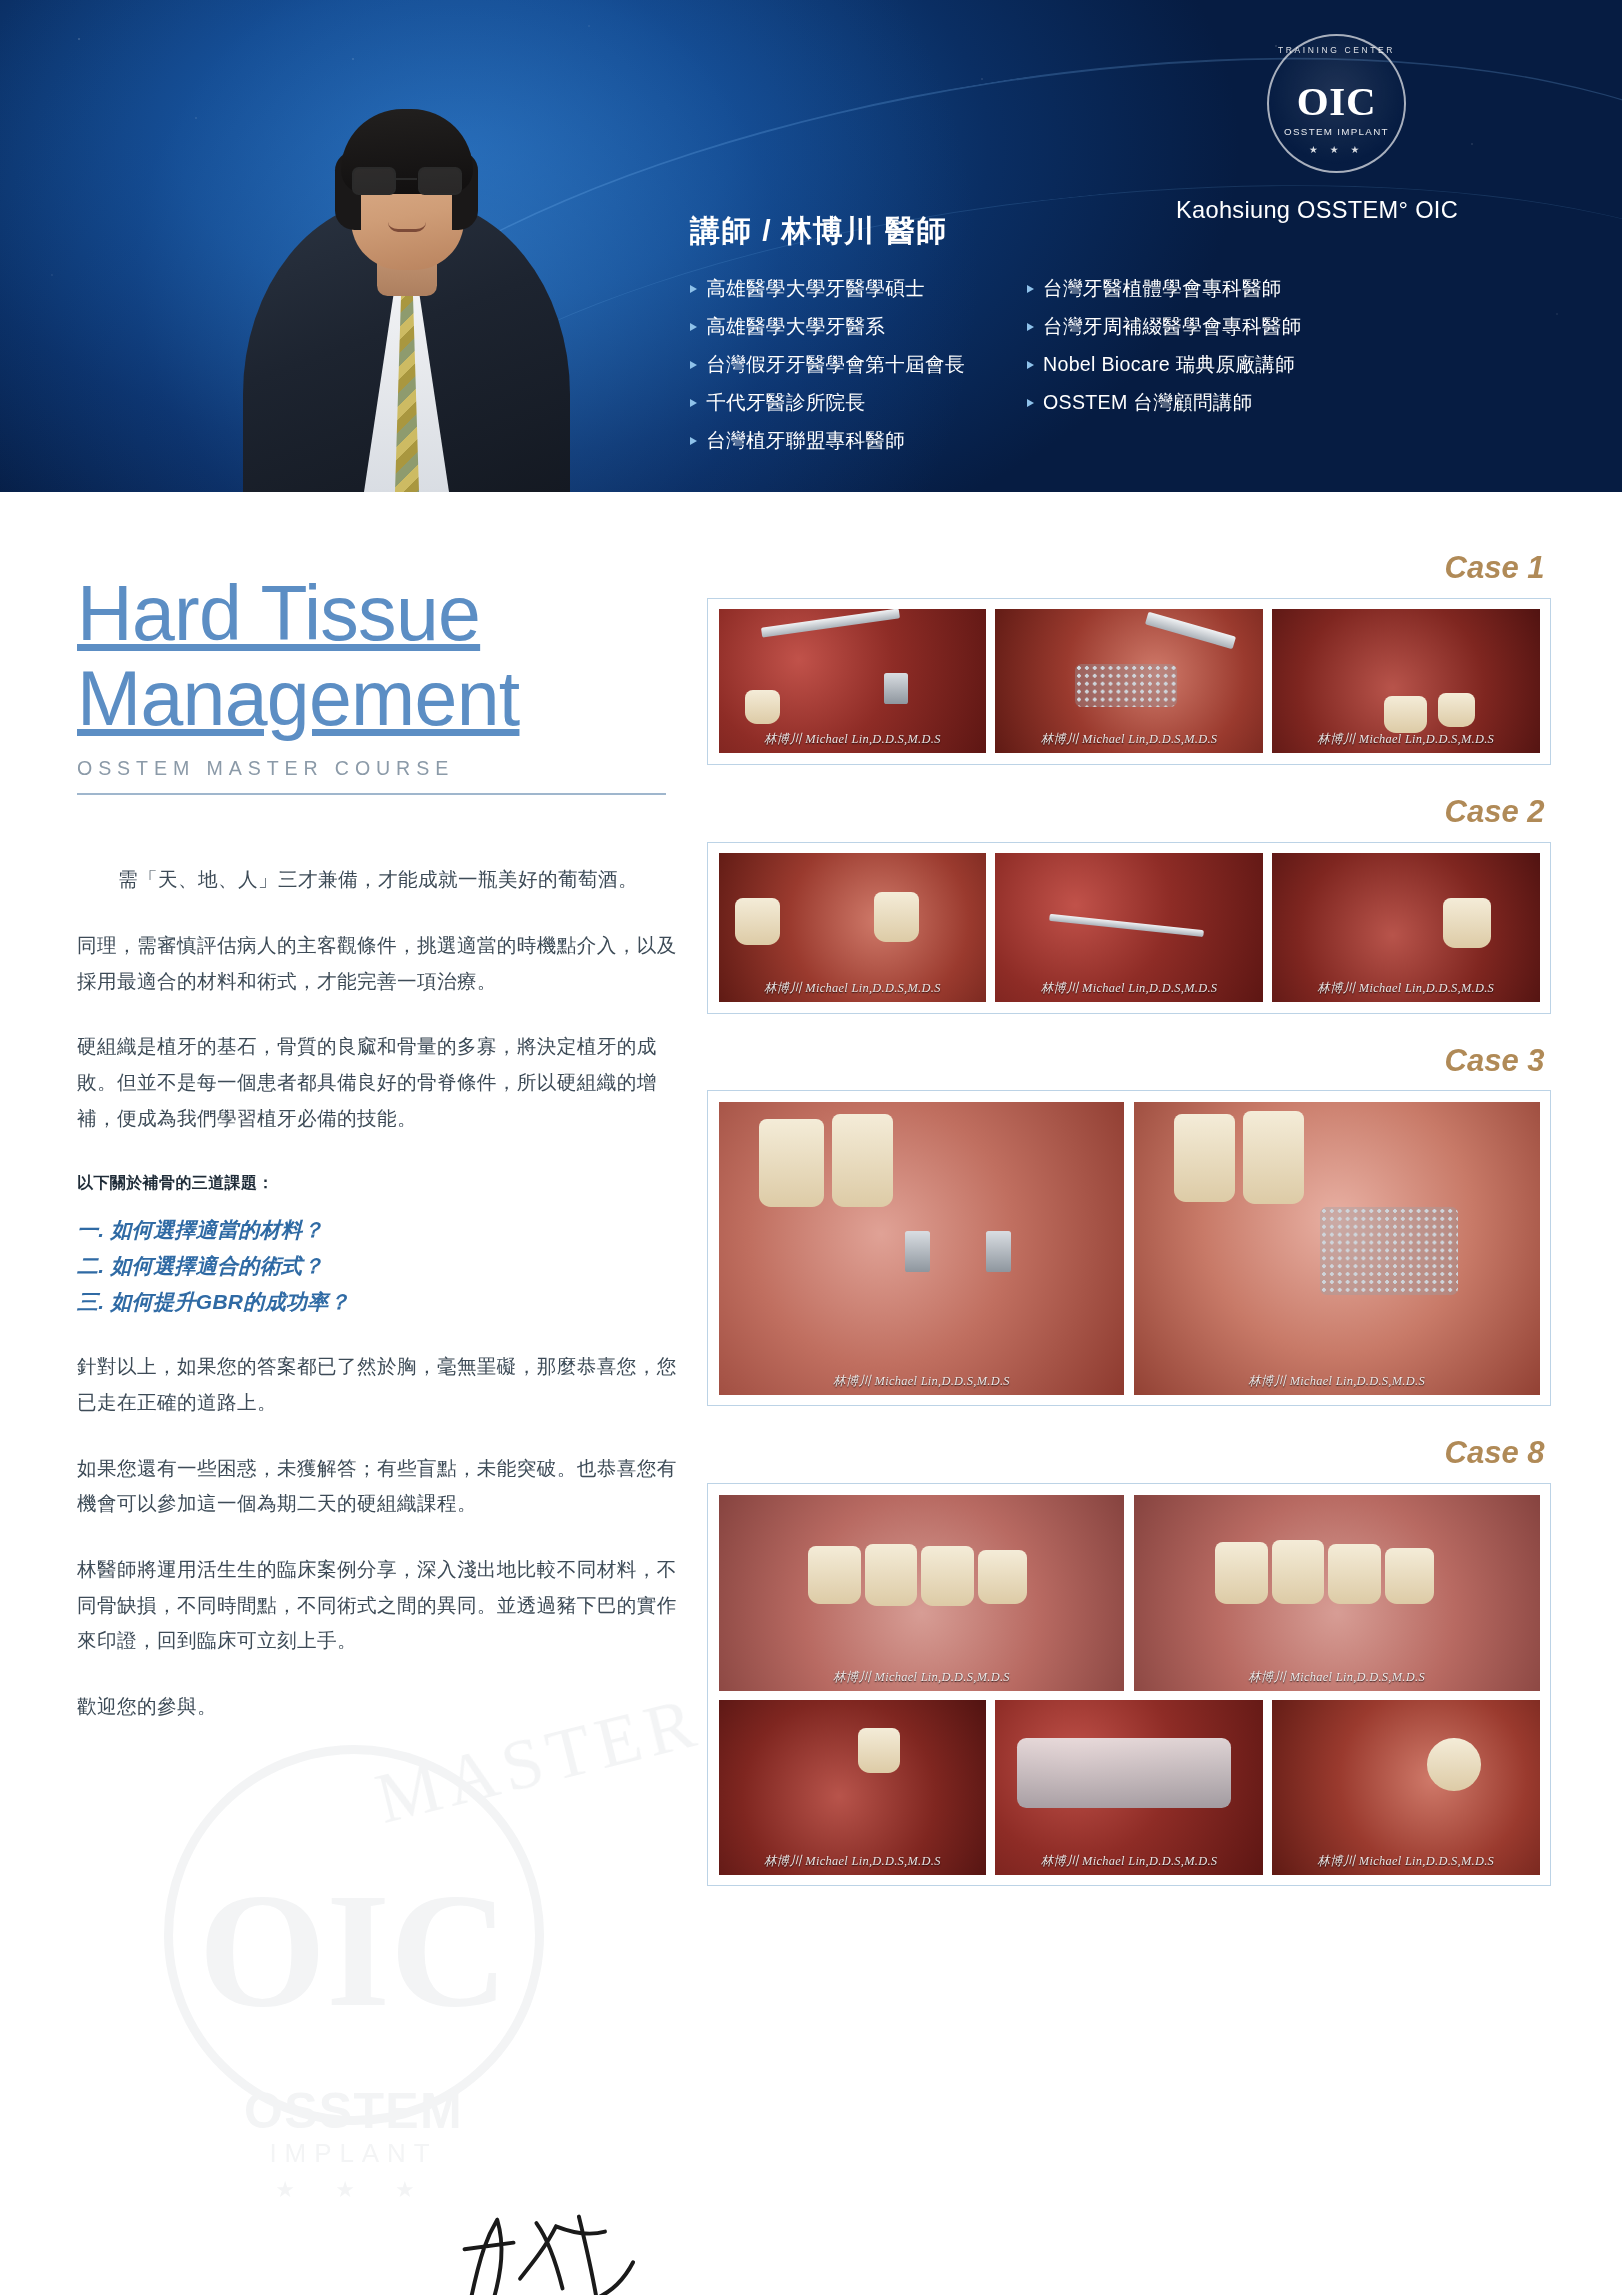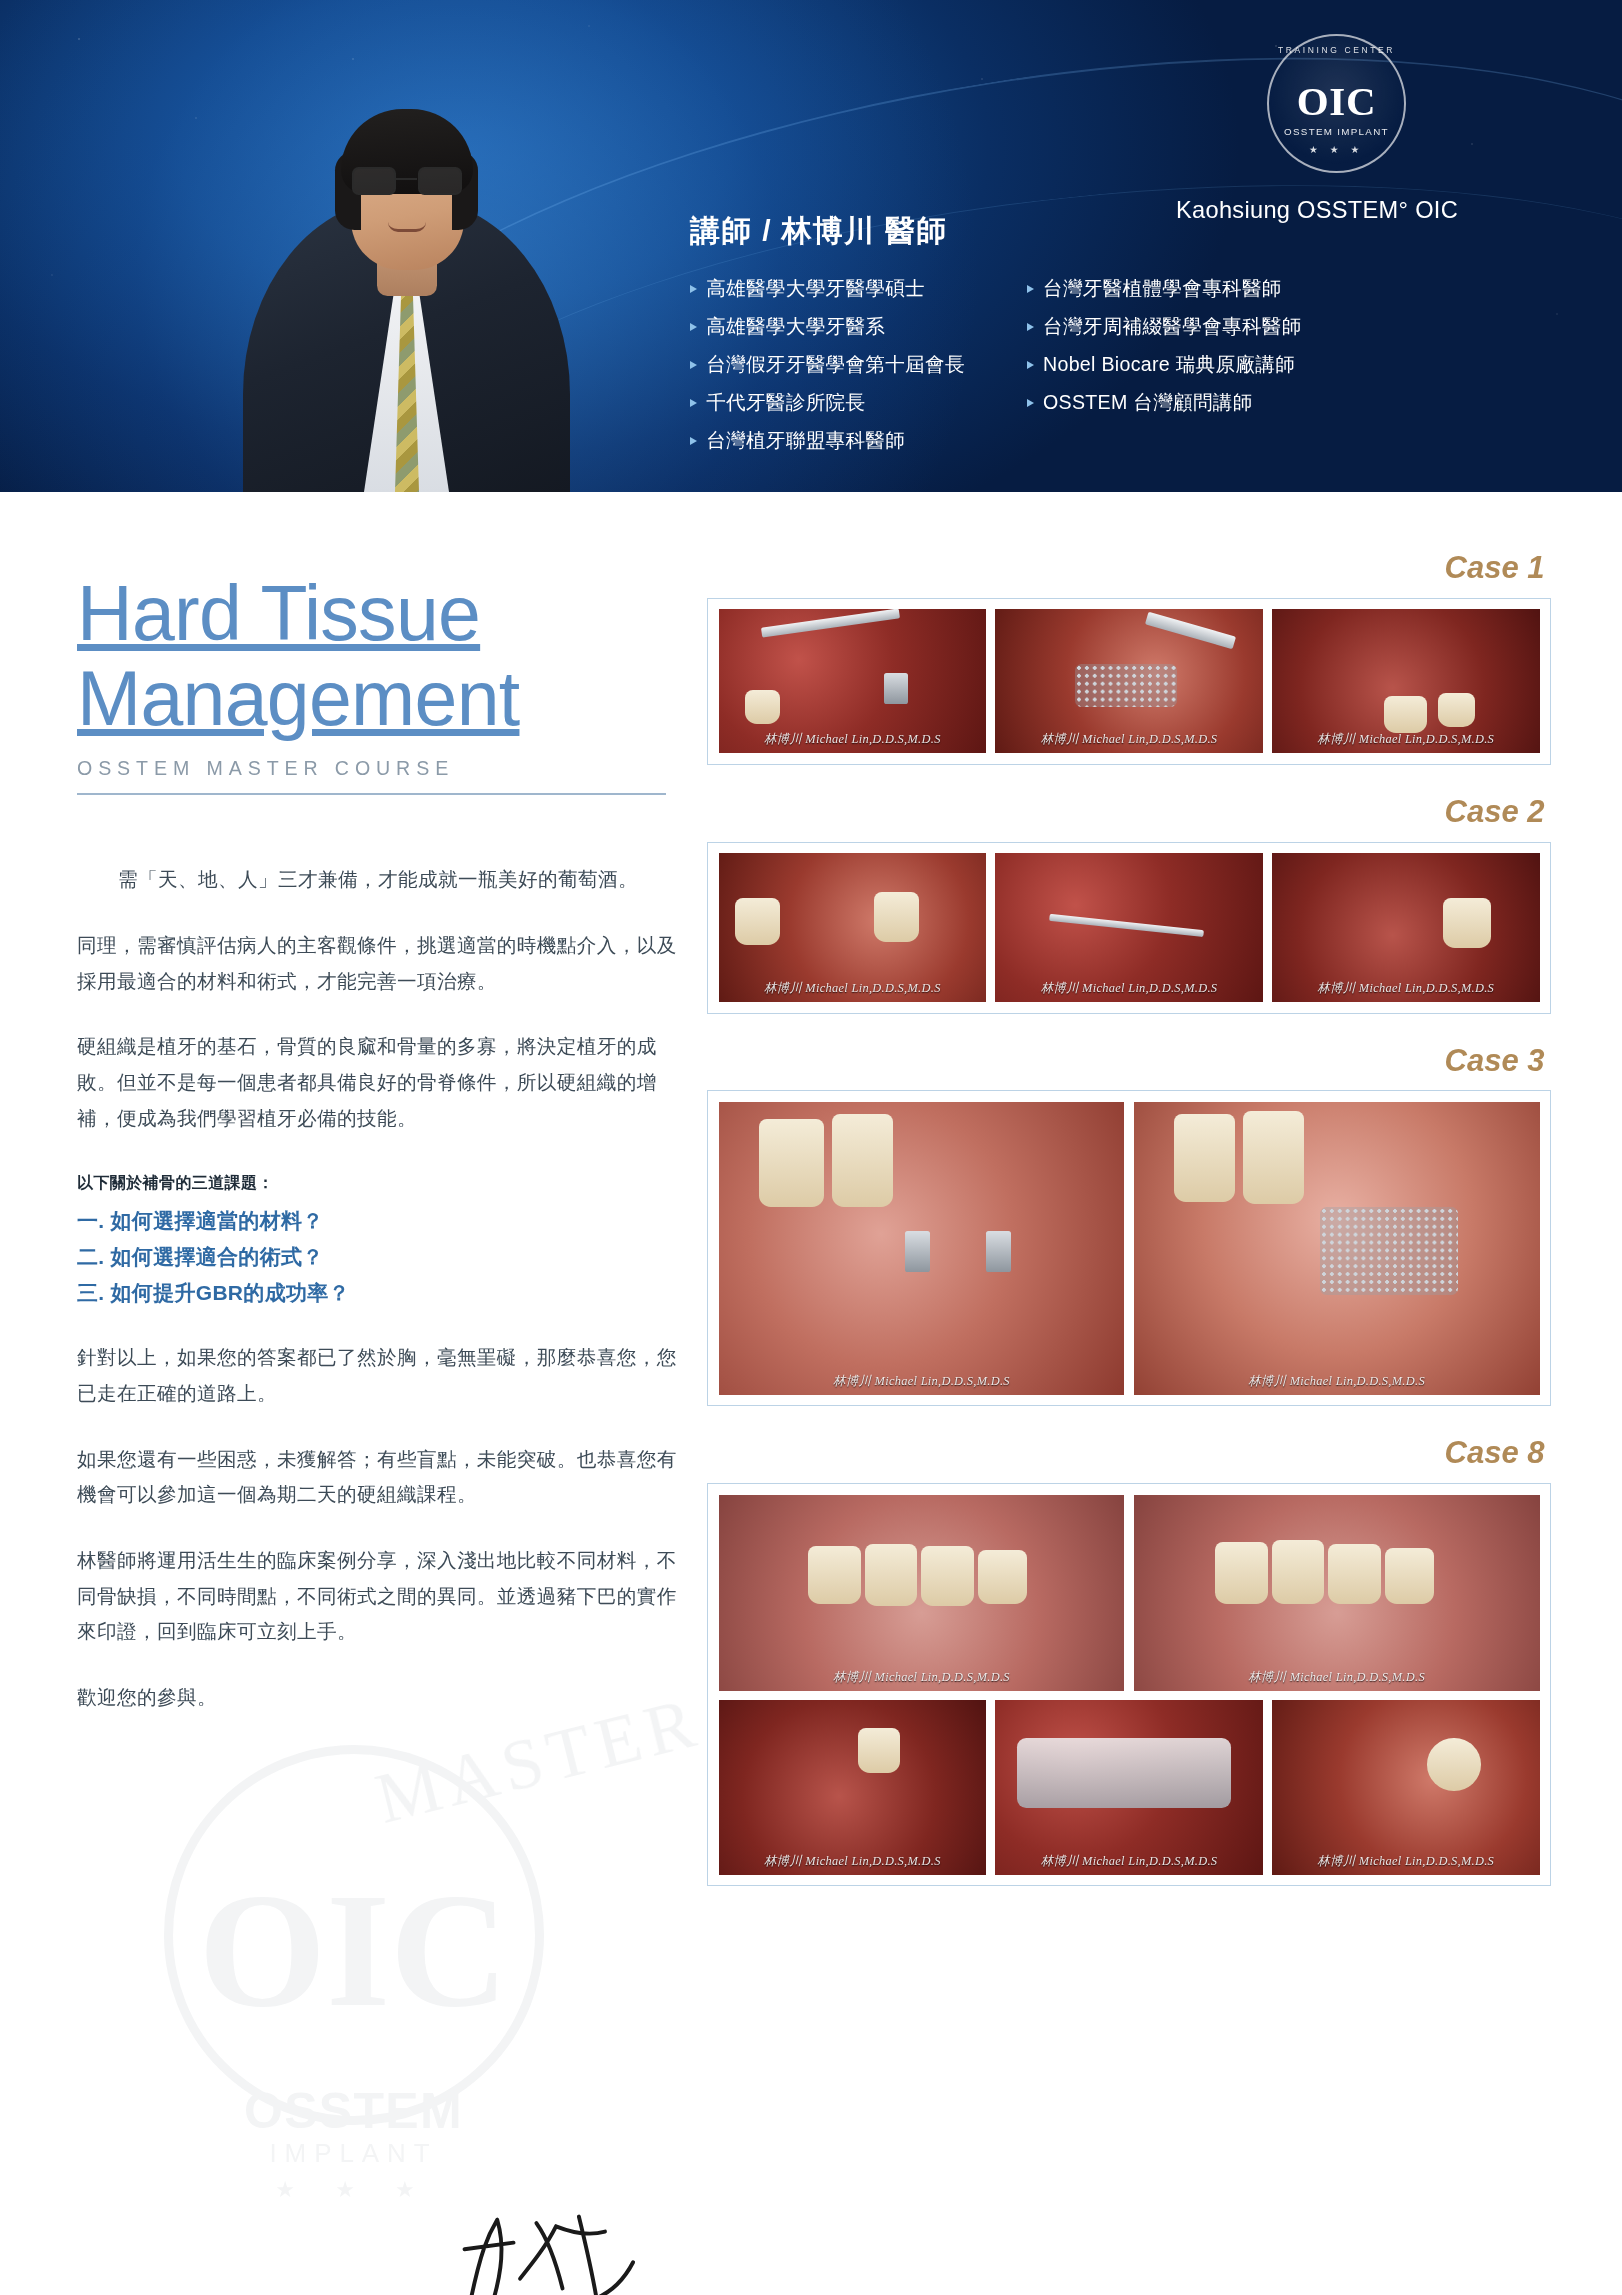--- a/index.html
+++ b/index.html
@@ -247,21 +247,21 @@
     font-size: 19.6px;
     line-height: 1.82;
     letter-spacing: 0.4px;
     margin-top: 30px;
   }
   .para.first { margin-top: 67px; text-align: center; }
   .q-heading {
     margin-top: 37px;
     color: #1f2c38; font-size: 16px; font-weight: bold; letter-spacing: 0.4px;
   }
-  .q-list { margin-top: 9px; }
+  .q-list { margin-top: 18px; font-style: italic; }
   .q-item {
     color: #2f6aa4; font-size: 21px; font-weight: bold;
     line-height: 1.70; letter-spacing: 0.3px;
   }
   .signature {
     position: absolute; left: 458px; top: 1708px;
     width: 196px; height: 118px;
   }
   .signature svg { width: 100%; height: 100%; }
 

